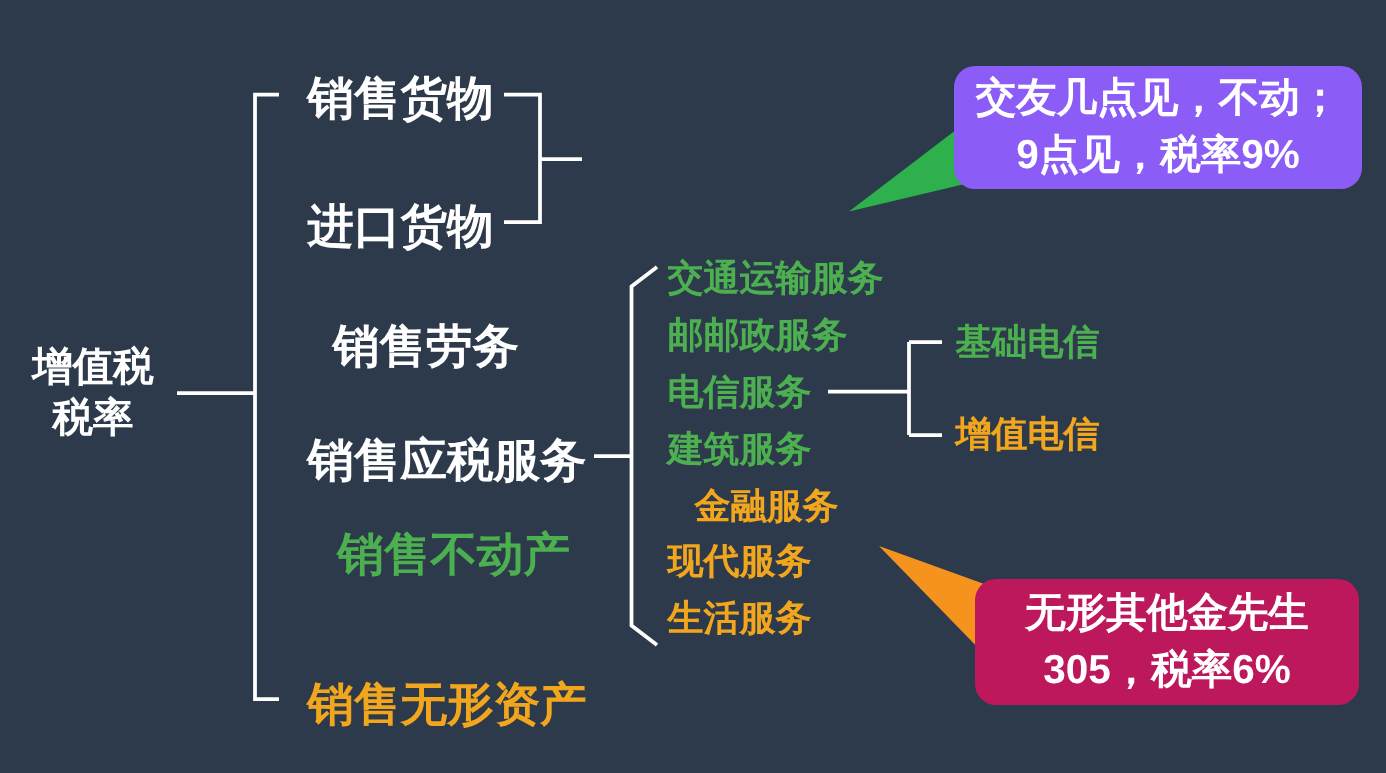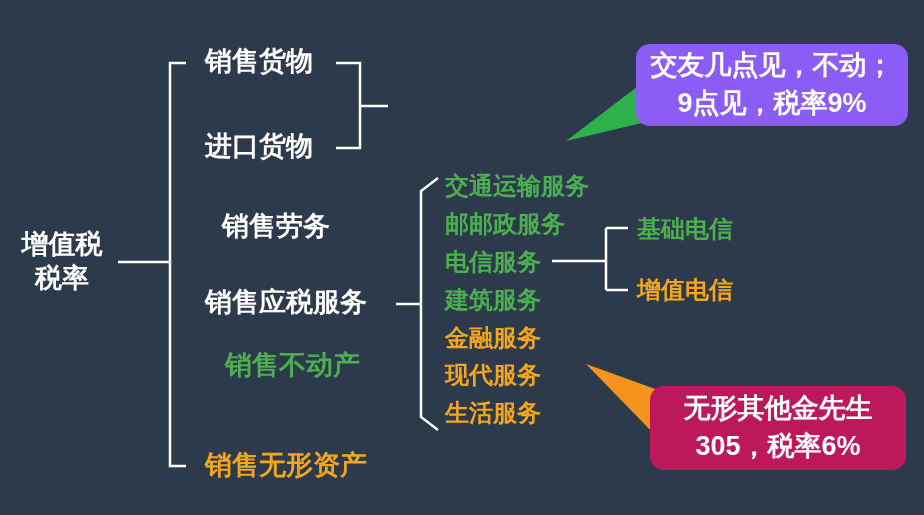--- a/index.html
+++ b/index.html
@@ -20,21 +20,21 @@
   .white{color:#ffffff;}
   .green{color:#4caf50;}
   .orange{color:#f2a61d;}
   .root-title{
     font-size:27px;
     color:#ffffff;
     text-align:center;
     width:96px;
     line-height:1.25;
   }
-  .branch{font-size:27px;font-family:Liberation Mono, monospace;}
+  .branch{font-size:31px;}
   .service{font-size:24px;}
   .telecom{font-size:24px;}
   .callout{
     position:absolute;
     border-radius:14px;
     color:#ffffff;
     font-weight:700;
     font-size:27px;
     text-align:center;
     display:flex;
@@ -73,21 +73,21 @@
   <div class="node branch white" style="left:205px;top:133px;">进口货物</div>
   <div class="node branch white" style="left:194px;top:213px;margin-left:28px;">销售劳务</div>
   <div class="node branch white" style="left:205px;top:289px;">销售应税服务</div>
   <div class="node branch green" style="left:205px;top:352px;margin-left:20px;">销售不动产</div>
   <div class="node branch orange" style="left:205px;top:452px;">销售无形资产</div>
 
   <div class="node service green" style="left:445px;top:172px;">交通运输服务</div>
   <div class="node service green" style="left:445px;top:210px;">邮邮政服务</div>
   <div class="node service green" style="left:445px;top:248px;">电信服务</div>
   <div class="node service green" style="left:445px;top:286px;">建筑服务</div>
-  <div class="node service orange" style="left:445px;top:324px;">金融服务</div>
+  <div class="node service orange" style="left:463px;top:324px;">金融服务</div>
   <div class="node service orange" style="left:445px;top:361px;">现代服务</div>
   <div class="node service orange" style="left:445px;top:399px;">生活服务</div>
 
   <div class="node telecom green" style="left:637px;top:215px;">基础电信</div>
   <div class="node telecom orange" style="left:637px;top:276px;">增值电信</div>
 
   <div class="callout callout-green" style="left:636px;top:44px;width:272px;height:82px;">
     <div>交友几点见，不动；</div>
     <div>9点见，税率9%</div>
   </div>

